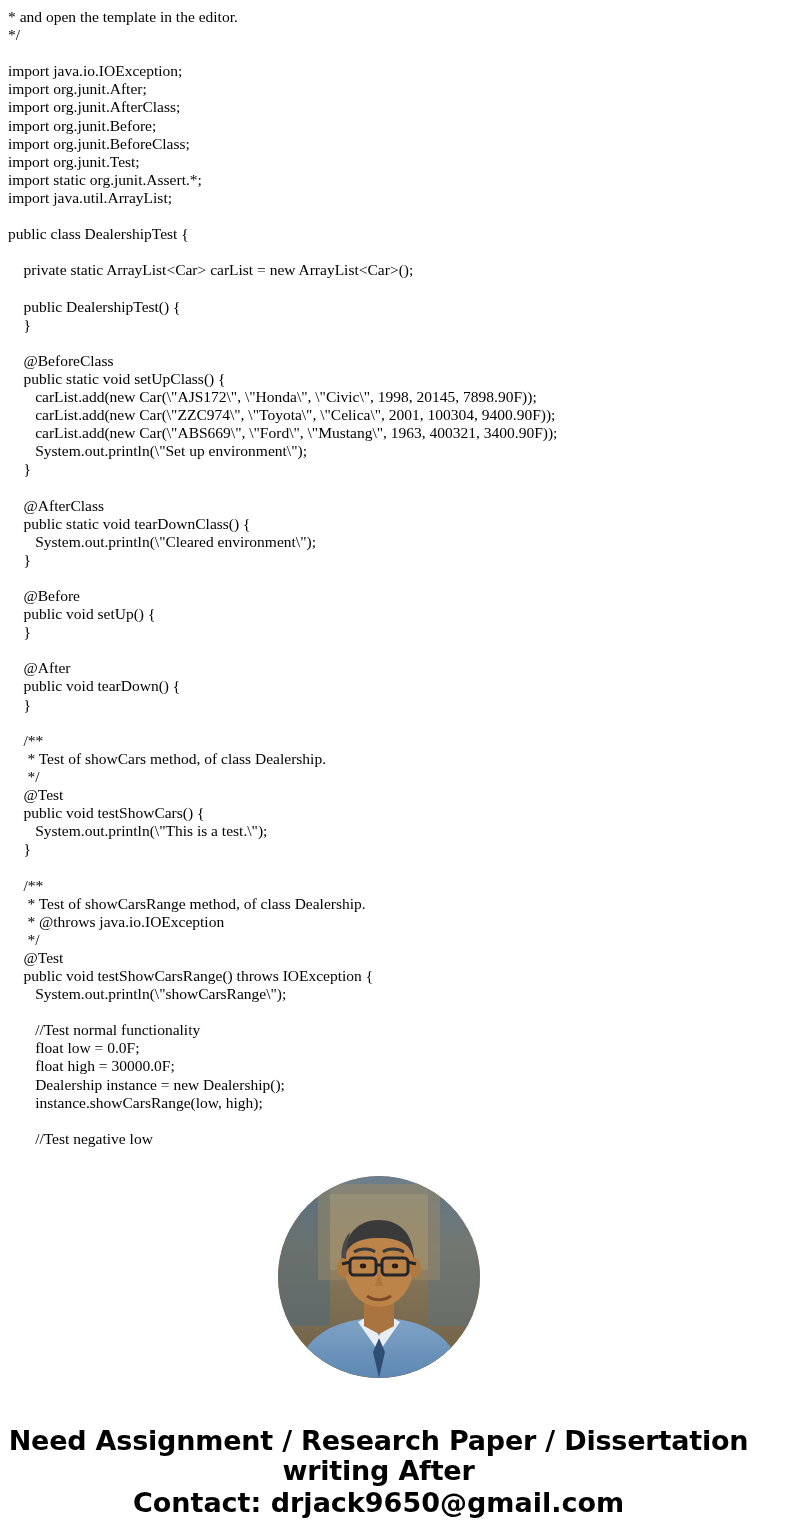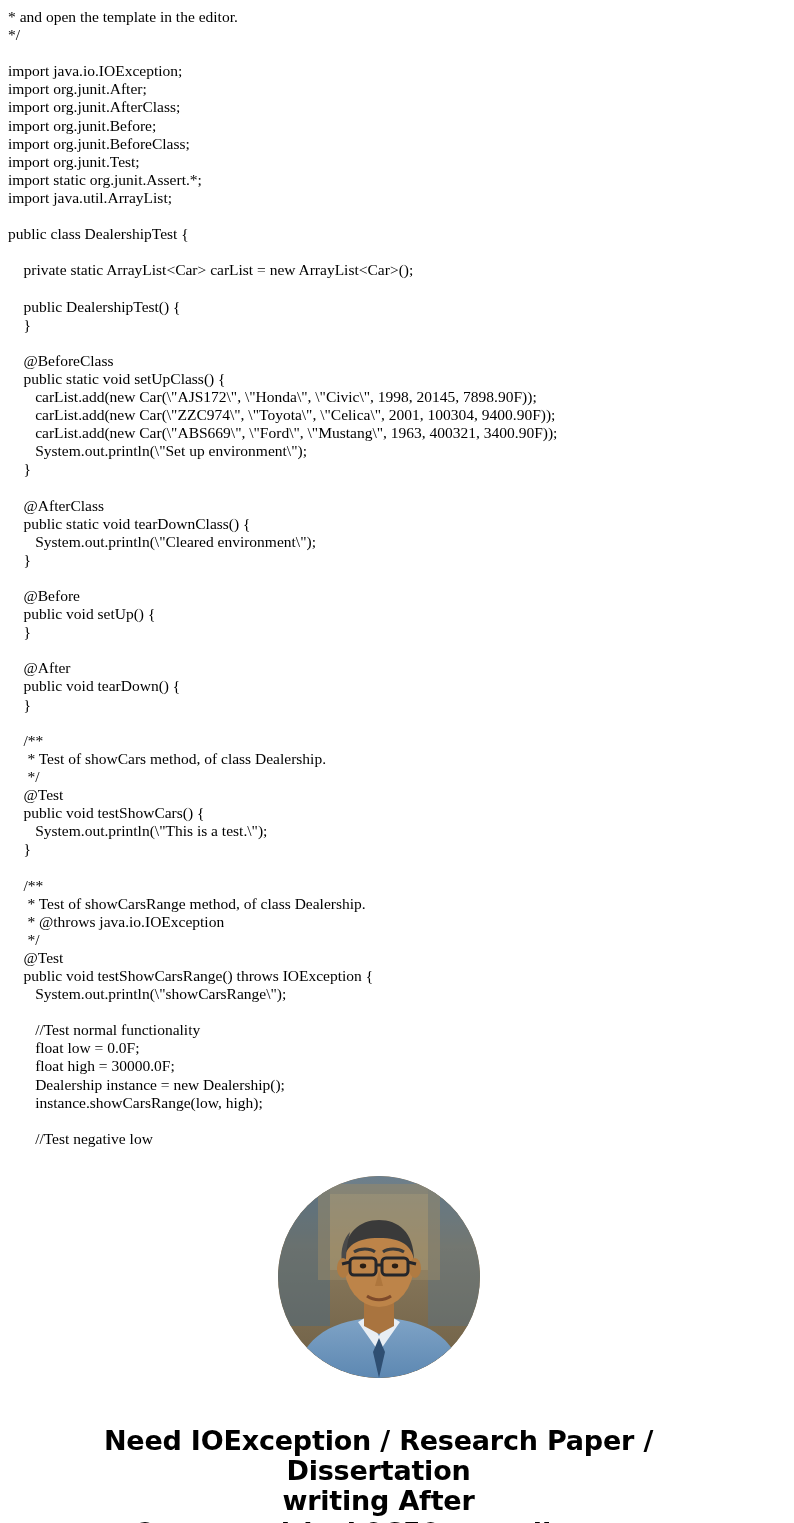--- a/index.html
+++ b/index.html
@@ -198,19 +198,19 @@
 
           <path d="M101 95 L97 110 L105 110 Z" fill="#a97239" opacity="0.75"></path>
 
           <path d="M89 120 C96 125 106 125 113 120" stroke="#7e4a2a" stroke-width="3" fill="none"></path>
         </g>
       </svg>
     </div>
   </div>
 
   <div class="promo">
-    <span>Need IOException / Research Paper / Dissertation</span>
+    <span>Need Assignment / Research Paper / Dissertation</span>
     <span class="line2">writing After</span>
   </div>
 
   <div class="promo-contact">Contact: drjack9650@gmail.com</div>
 
 </div>
 
 </body></html>

